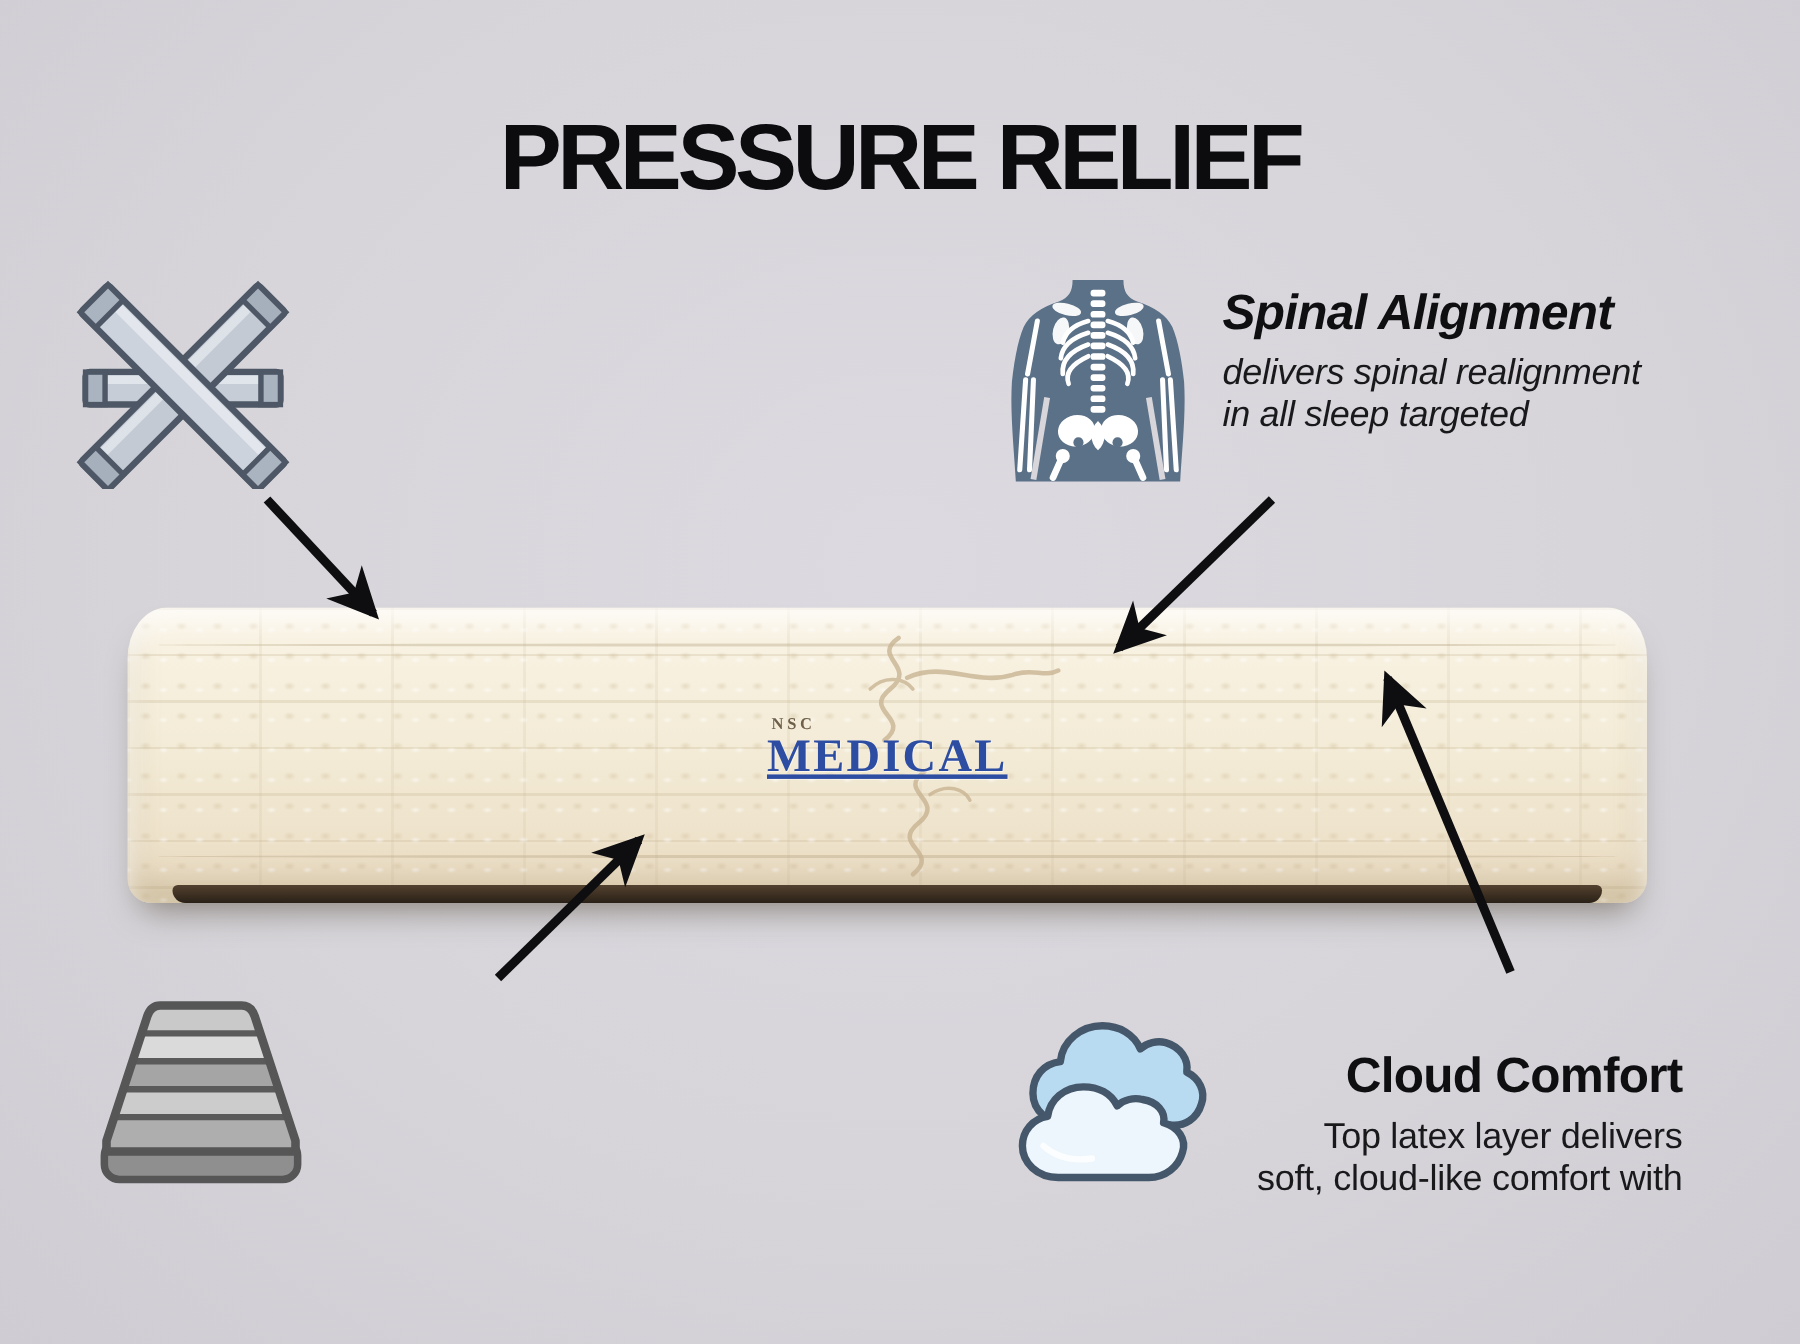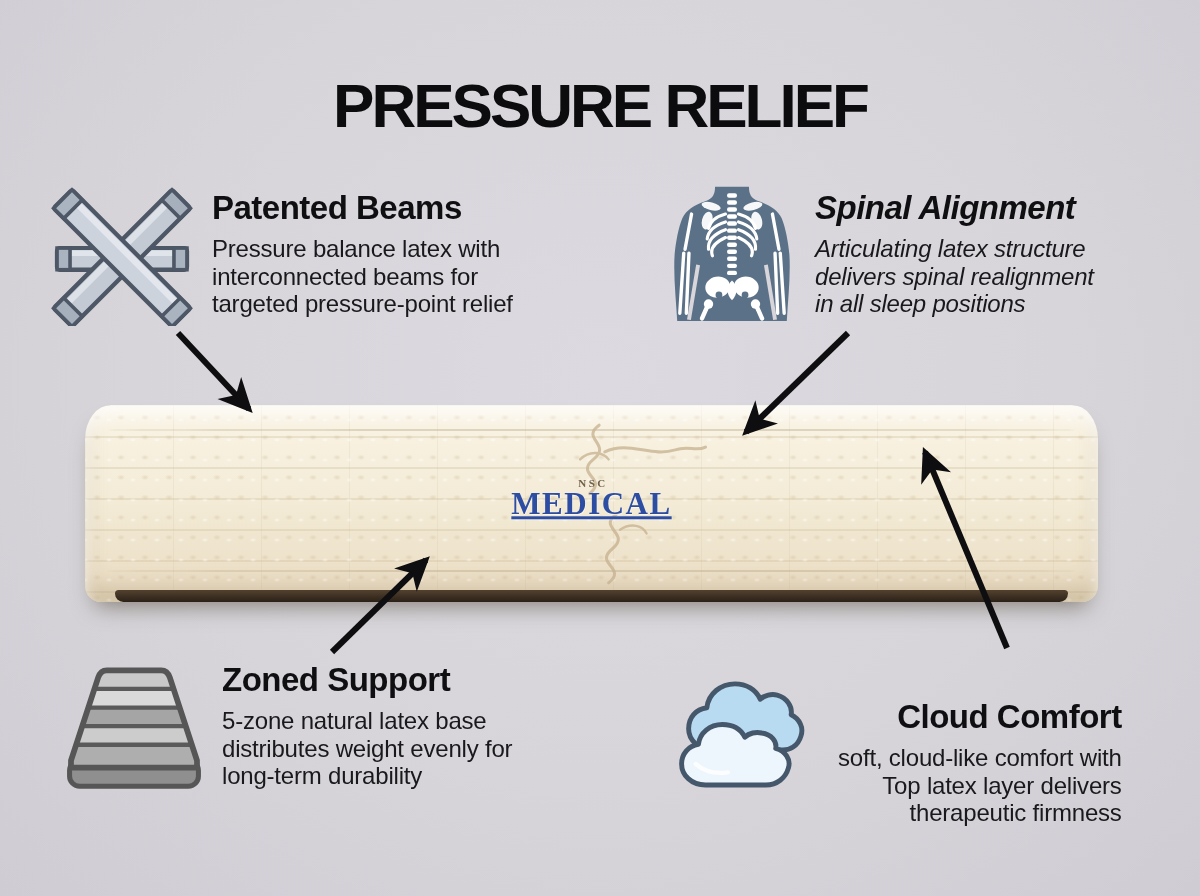--- a/index.html
+++ b/index.html
@@ -56,21 +56,21 @@
   }
   .seam{position:absolute;left:2%;right:2%;height:2px;background:rgba(186,169,135,.42);border-radius:50%;}
   .seam-top{top:24px;}
   .seam-bottom{bottom:30px;}
   .mattress-base{
     position:absolute;left:3%;right:3%;bottom:0;height:12px;
     background:linear-gradient(180deg,#53412f,#2a2117);
     border-radius:5px 5px 12px 12px;
   }
   .embroidery{position:absolute;left:440px;top:14px;width:190px;height:172px;z-index:2;}
-  .logo{position:absolute;left:50%;top:47%;transform:translate(-50%,-50%);z-index:3;text-align:center;}
+  .logo{position:absolute;left:50%;top:47%;transform:translate(-50%,-50%);z-index:3;text-align:left;}
   .brand-small{
     font-family:"Liberation Serif",serif;font-size:11px;font-weight:bold;
     letter-spacing:2.5px;color:#6e6049;margin-left:3px;
   }
   .brand-large{
     font-family:"Liberation Serif",serif;font-size:31px;font-weight:bold;
     color:#2d4da3;letter-spacing:1.5px;line-height:0.95;
     text-shadow:0.5px 0.5px 0 rgba(255,255,255,.6);
     text-decoration:underline;
   }
@@ -97,26 +97,20 @@
         <rect x="-8" y="41" width="10" height="18" fill="#a6afbc" stroke="#4d5766" stroke-width="2.5"></rect>
         <rect x="98" y="41" width="10" height="18" fill="#a6afbc" stroke="#4d5766" stroke-width="2.5"></rect>
       </g>
       <g transform="rotate(45 50 50)">
         <rect x="-8" y="41" width="116" height="18" rx="1.5" fill="#ccd3dc" stroke="#4d5766" stroke-width="3"></rect>
         <rect x="-5" y="43" width="110" height="4.5" fill="#e3e7ed"></rect>
         <rect x="-8" y="41" width="10" height="18" fill="#aab3c0" stroke="#4d5766" stroke-width="2.5"></rect>
         <rect x="98" y="41" width="10" height="18" fill="#aab3c0" stroke="#4d5766" stroke-width="2.5"></rect>
       </g>
     </svg>
-  </div>
-  <div class="f-text t-tl">
-    <div class="f-head">Patented Beams</div>
-    <div class="f-line">Pressure balance latex with</div>
-    <div class="f-line">interconnected beams for</div>
-    <div class="f-line">targeted pressure-point relief</div>
   </div>
 
   <div class="f-icon icon-skeleton">
     <svg viewBox="0 0 92 104" xmlns="http://www.w3.org/2000/svg">
       <path d="M33,0 L59,0 C59,6 61,9 66,11 C75,14 81,18 84,24 C87,31 89,42 90,52 C91,68 89,86 88,103 L4,103 C3,86 1,68 2,52 C3,42 5,31 8,24 C11,18 17,14 26,11 C31,9 33,6 33,0 Z" fill="#5b7187"></path>
       <path d="M20,60 L13,102" stroke="#d8d6db" stroke-width="3" fill="none"></path>
       <path d="M72,60 L79,102" stroke="#d8d6db" stroke-width="3" fill="none"></path>
       <g fill="#ffffff">
         <rect x="42.2" y="5" width="7.6" height="3.4" rx="1.5"></rect>
           <rect x="42.2" y="10.4" width="7.6" height="3.4" rx="1.5"></rect>
@@ -167,23 +161,22 @@
           <circle cx="56" cy="83" r="2.6"></circle>
       </g>
       <g stroke="#ffffff" stroke-width="3.4" stroke-linecap="round">
         <path d="M27,92 L23,101"></path>
           <path d="M65,92 L69,101"></path>
       </g>
     </svg>
   </div>
   <div class="f-text t-tr">
     <div class="f-head">Spinal Alignment</div>
-    <div class="f-line">Articulating latex structure</div>
     <div class="f-line">delivers spinal realignment</div>
-    <div class="f-line">in all sleep positions</div>
+    <div class="f-line">in all sleep targeted</div>
   </div>
 
   <div class="f-icon icon-zones">
     <svg viewBox="0 0 100 88" xmlns="http://www.w3.org/2000/svg">
       <defs>
         <clipPath id="zclip">
             <path d="M31,3 L69,3 C72,3 74,5 75,8 L94,66 L94,71 L6,71 L6,66 L25,8 C26,5 28,3 31,3 Z"></path>
           </clipPath>
       </defs>
       <rect x="5" y="66" width="90" height="18" rx="7" fill="#8f8f8f" stroke="#565656" stroke-width="3.5"></rect>
@@ -196,39 +189,32 @@
         <g stroke="#5a5a5a" stroke-width="3">
           <line x1="0" y1="16" x2="100" y2="16"></line>
             <line x1="0" y1="29" x2="100" y2="29"></line>
           <line x1="0" y1="42" x2="100" y2="42"></line>
             <line x1="0" y1="55" x2="100" y2="55"></line>
         </g>
       </g>
       <path d="M31,3 L69,3 C72,3 74,5 75,8 L94,66 L94,71 L6,71 L6,66 L25,8 C26,5 28,3 31,3 Z" fill="none" stroke="#565656" stroke-width="4" stroke-linejoin="round"></path>
     </svg>
   </div>
-  <div class="f-text t-bl">
-    <div class="f-head">Zoned Support</div>
-    <div class="f-line">5-zone natural latex base</div>
-    <div class="f-line">distributes weight evenly for</div>
-    <div class="f-line">long-term durability</div>
-  </div>
 
   <div class="f-icon icon-cloud">
     <svg viewBox="0 0 100 84" xmlns="http://www.w3.org/2000/svg">
       <path d="M30,54 C19,54 12,47 12,39 C12,31 17,25 25,24 C26,14 35,7 45,7 C53,7 60,11 63,18 C66,15 71,14 75,15 C82,17 86,23 85,29 C91,32 94,38 92,44 C90,51 84,55 77,54 Z" fill="#b9dbf2" stroke="#45576a" stroke-width="3.5" stroke-linejoin="round"></path>
       <path d="M24,79 C14,79 7,72 7,64 C7,57 12,51 19,50 C20,42 27,36 36,36 C43,36 49,39 52,45 C55,42 60,41 64,42 C71,43 75,48 74,53 C81,55 85,61 83,67 C81,74 75,79 67,79 Z" fill="#edf6fc" stroke="#45576a" stroke-width="3.5" stroke-linejoin="round"></path>
       <path d="M17,64 Q26,72 40,70" stroke="#ffffff" stroke-width="3" fill="none" opacity="0.8" stroke-linecap="round"></path>
     </svg>
   </div>
   <div class="f-text t-br">
     <div class="f-head">Cloud Comfort</div>
+    <div class="f-line">Top latex layer delivers</div>
     <div class="f-line">soft, cloud-like comfort with</div>
-    <div class="f-line">Top latex layer delivers</div>
-    <div class="f-line">therapeutic firmness</div>
   </div>
 
   <div class="mattress">
     <div class="mattress-body">
       <div class="seam seam-top"></div>
       <div class="seam seam-bottom"></div>
       <svg class="embroidery" viewBox="0 0 200 180" xmlns="http://www.w3.org/2000/svg">
         <g fill="none" stroke="#c9b493" stroke-width="3.2" opacity="0.8" stroke-linecap="round">
           <path d="M78,6 C58,20 92,26 72,42 C52,58 88,62 68,78"></path>
           <path d="M96,100 C76,114 112,120 92,136 C72,152 108,156 88,172"></path>

